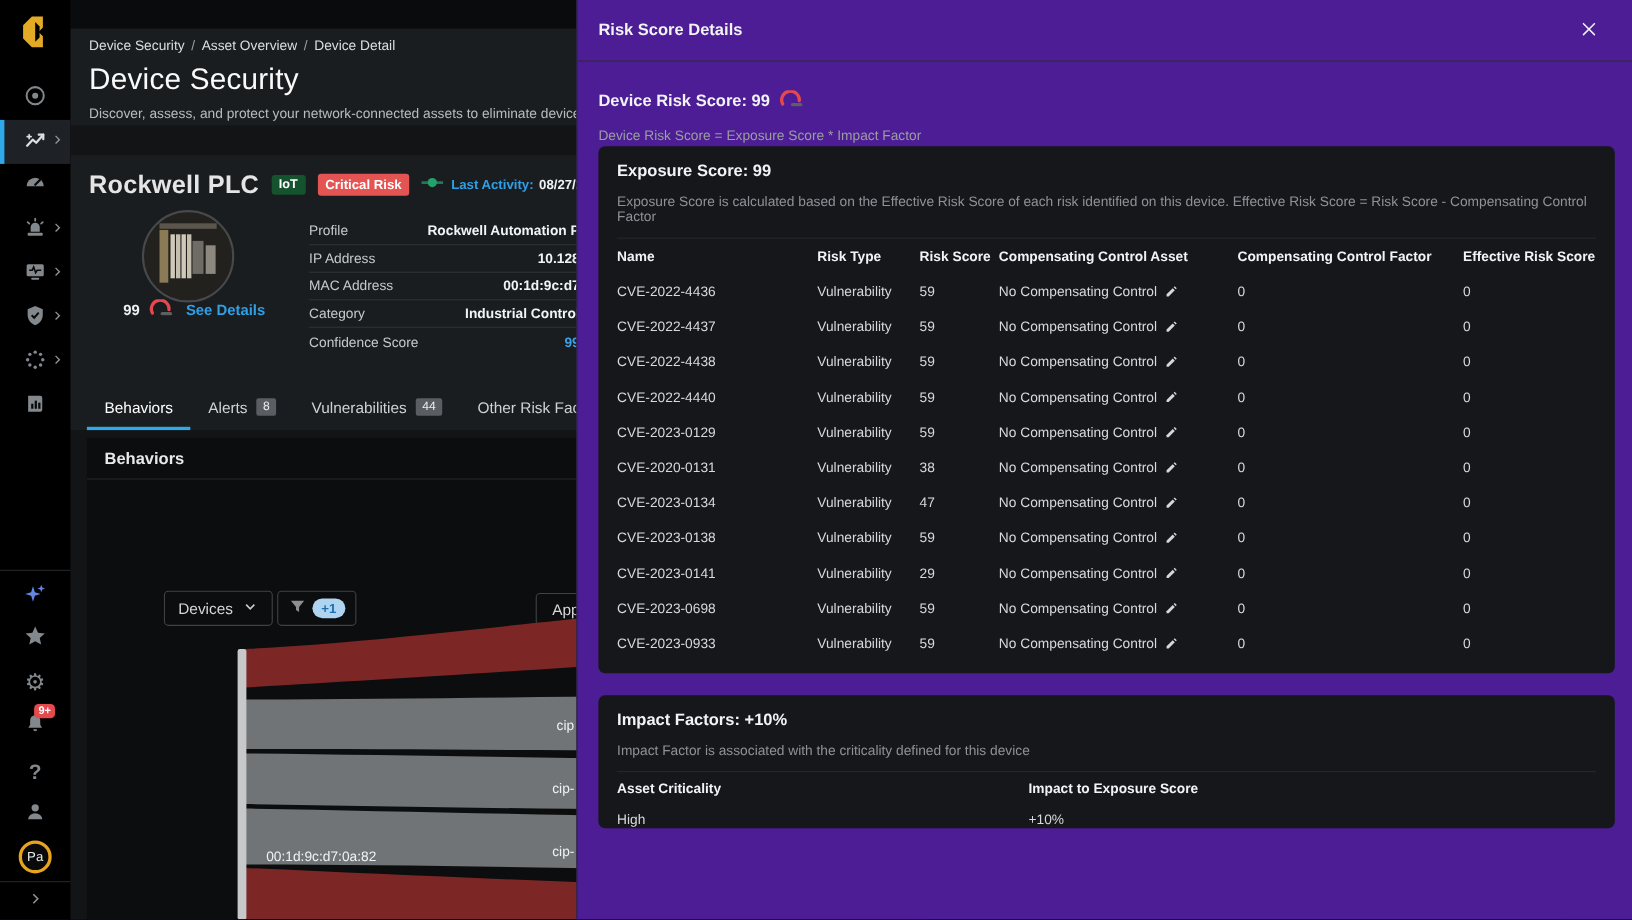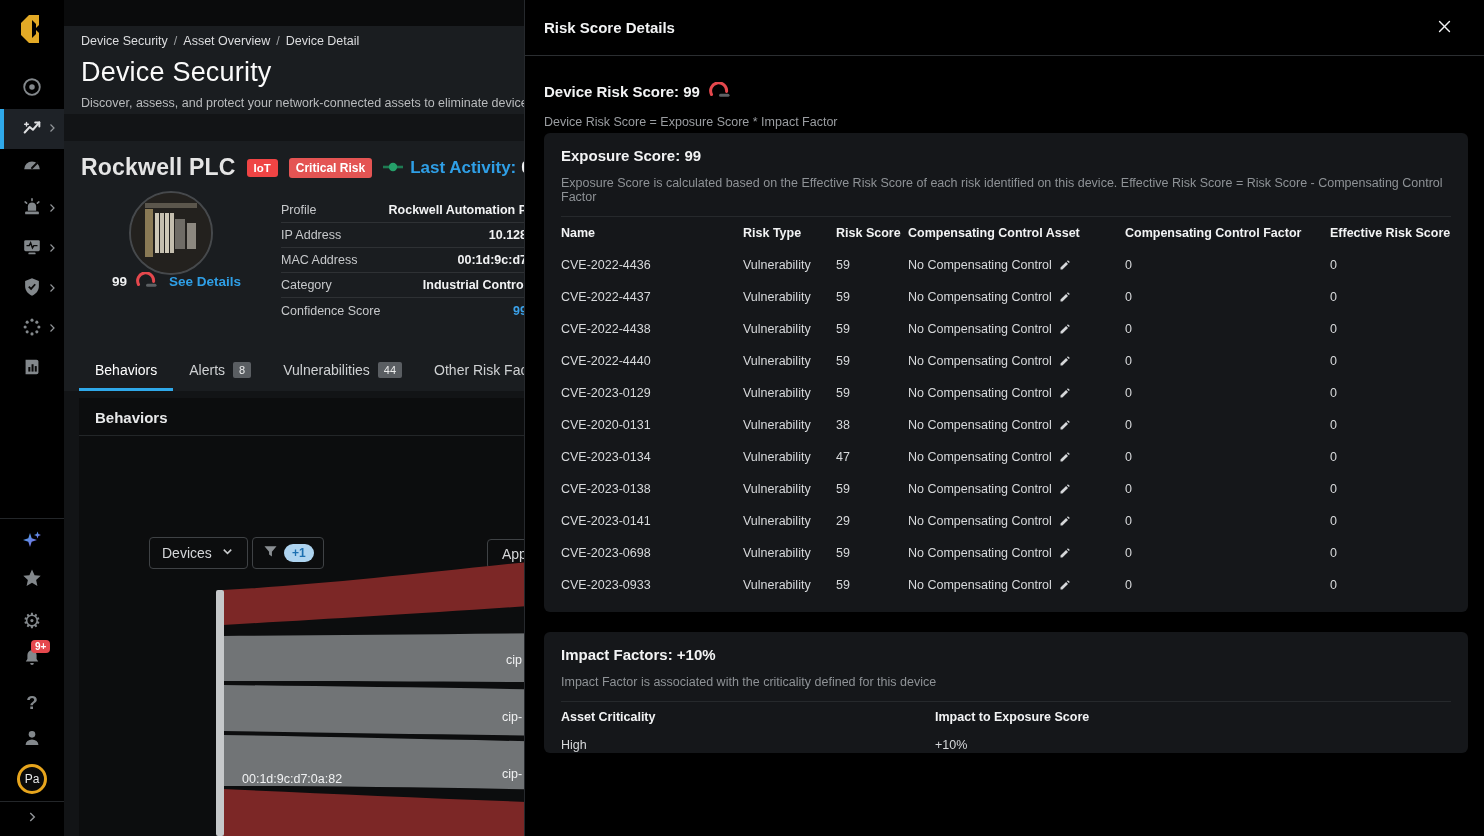--- a/index.html
+++ b/index.html
@@ -25,23 +25,23 @@
   .pagehead { position:absolute; left:0; top:26px; width:1420px; height:88px; background:#1a1d20; padding:5px 0 0 17px; }
   .breadcrumb { font-size:12.5px; color:#dcdddf; margin-top:3px; }
   .breadcrumb span.sep { color:#9b9ea1; margin:0 6px; }
   .pagetitle { font-size:27px; font-weight:500; color:#fafafa; margin-top:9px; letter-spacing:.2px; }
   .pagesub { font-size:12.5px; color:#b9bbbd; margin-top:8px; white-space:nowrap; }
 
   .deviceblock { position:absolute; left:0; top:141px; width:1420px; height:250px; background:#1a1d20; }
   .dtitlerow { position:absolute; left:17px; top:13px; display:flex; align-items:center; }
   .dname { font-size:23px; font-weight:700; color:#e5e5e5; letter-spacing:.2px; }
   .badge { font-size:12px; font-weight:600; border-radius:3px; padding:3px 7px; margin-left:11px; white-space:nowrap; }
-  .badge.iot { background:#ef4444; color:#fff; font-size:11.5px; }
+  .badge.iot { background:#14532d; color:#fff; font-size:11.5px; }
   .badge.risk { background:#e45453; color:#fff; }
-  .activity { display:flex; align-items:center; margin-left:11px; font-size:17px; }
+  .activity { display:flex; align-items:center; margin-left:11px; font-size:12px; }
   .activity .lbl { color:#2f9fe6; font-weight:600; margin:0 5px 0 7px; }
   .activity .val { color:#f0f1f2; font-weight:600; }
   .activity .hist { color:#2f9fe6; font-weight:600; margin-left:12px; }
   .photo { position:absolute; left:65px; top:50px; width:84px; height:84px; border-radius:50%; border:2px solid #46494c; overflow:hidden; background:#2d2a26; }
   .scorerow { position:absolute; left:48px; top:131px; display:flex; align-items:center; font-size:13.5px; }
   .scorerow .num { color:#f0f1f2; font-weight:600; margin-right:8px; }
   .scorerow a { color:#2f9fe6; margin-left:10px; font-weight:600; text-decoration:none; cursor:pointer; }
   .profiletable { position:absolute; left:217px; top:57px; width:246px; }
   .prow { display:flex; justify-content:space-between; align-items:center; height:25px; border-bottom:1px solid #2e3134; font-size:12.5px; }
   .prow:last-child { border-bottom:none; }
@@ -62,21 +62,21 @@
   .btn-devices { left:70px; top:101px; padding:0 12px; }
   .btn-devices svg { margin-left:8px; }
   .btn-filter { left:173px; top:101px; padding:0 9px; }
   .pill { margin-left:5px; background:#aed4f0; color:#1b6fb0; font-size:12px; font-weight:600; border-radius:9px; padding:2px 8px; }
   .btn-apply { left:408px; top:103px; height:30px; padding:0 14px; }
 
   .sankey { position:absolute; left:121px; top:150px; }
   .slabel { position:absolute; font-size:12.5px; color:#f0f1f2; white-space:nowrap; }
 
   
-  .panel { position:absolute; left:524px; top:0; width:960px; height:836px; background:#000000; border-left:1px solid #26292d; z-index:10; }
+  .panel { position:absolute; left:524px; top:0; width:960px; height:836px; background:#4c1d95; border-left:1px solid #26292d; z-index:10; }
   .panelhead { height:56px; border-bottom:1px solid #2b2e31; display:flex; align-items:center; justify-content:space-between; padding:0 27px 0 19px; }
   .panelhead .ptitle { font-size:15px; font-weight:700; color:#f2f3f4; }
   .closebtn { background:none; border:none; cursor:pointer; padding:4px; display:flex; }
   .riskline { display:flex; align-items:center; margin:26px 0 0 19px; font-size:15px; font-weight:700; color:#f2f3f4; }
   .riskline svg { margin-left:8px; }
   .formula { margin:15px 0 14px 19px; font-size:12.5px; color:#9a9da1; }
   .pcard { position:absolute; left:19px; width:924px; background:#15171a; border-radius:6px; padding:14px 17px 0 17px; overflow:hidden; }
   .pcard.exposure { top:133px; height:479px; }
   .pcard.impact { top:632px; height:121px; }
   .pc-title { font-size:15px; font-weight:700; color:#f2f3f4; }

